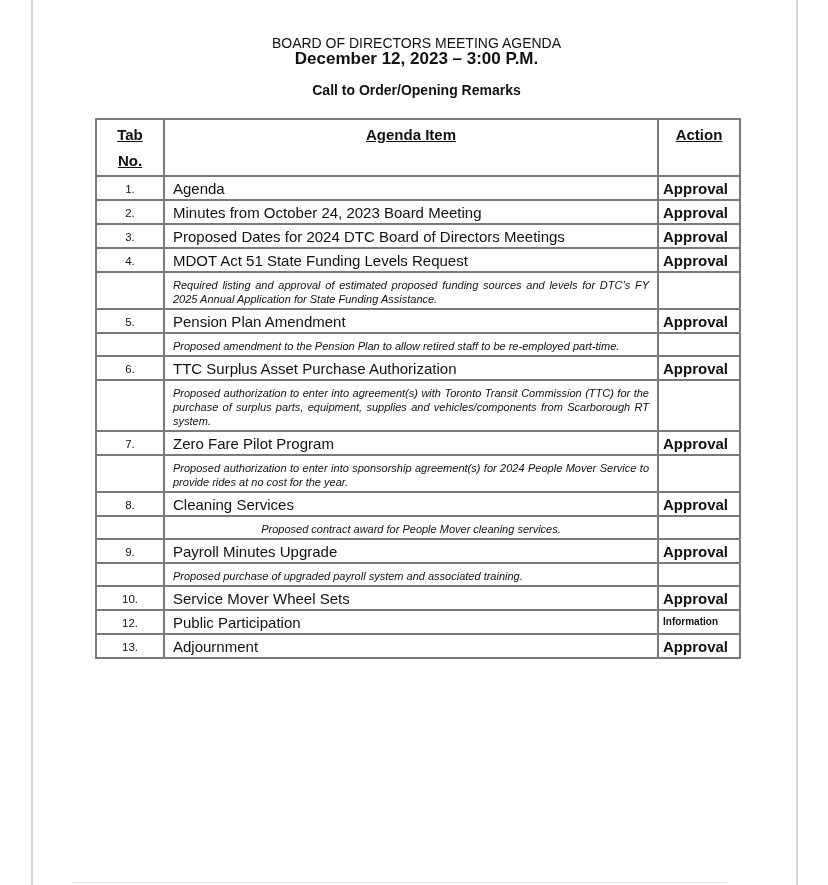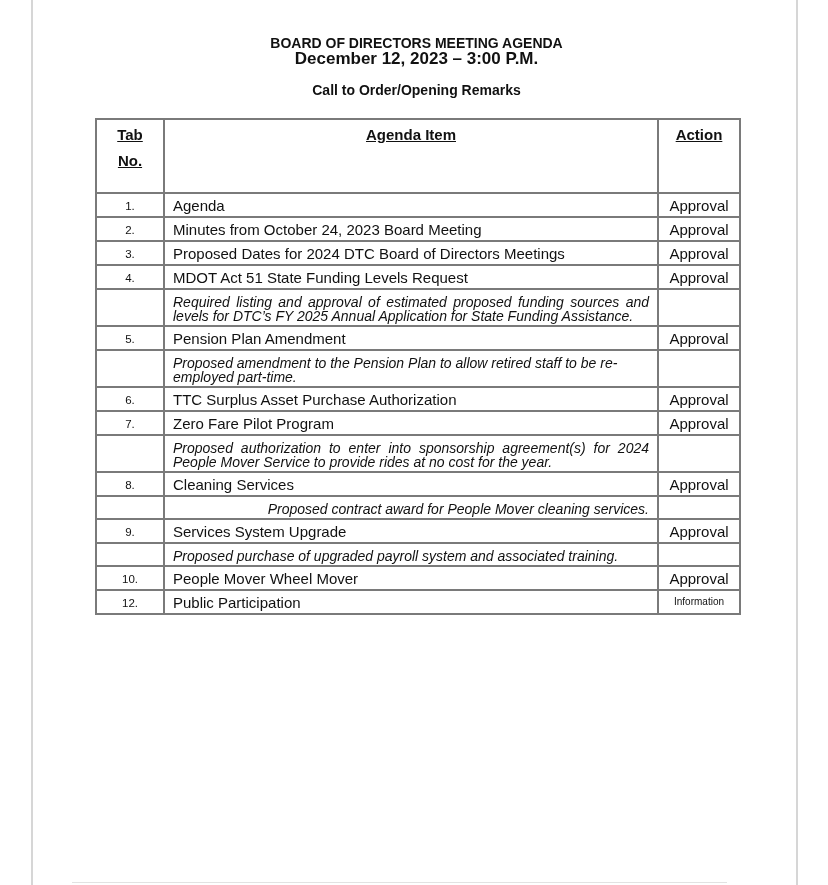--- a/index.html
+++ b/index.html
@@ -21,21 +21,21 @@
   .page-border-right {
     position: absolute; left: 796px; top: 0; width: 2px; height: 885px; background: #d6d6d6;
   }
   .page-bottom-line {
     position: absolute; left: 72px; top: 882px; width: 655px; height: 1px; background: #e2e2e2;
   }
   .header-block {
     position: absolute; left: 95px; width: 643px; text-align: center;
   }
   .title {
-    top: 36px; font-weight: bold; font-size: 14px; line-height: 15px;
+    top: 36px; font-weight: normal; font-size: 14px; line-height: 15px;
   }
   .date {
     top: 51px; font-weight: bold; font-size: 17px; line-height: 15px;
   }
   .subtitle {
     top: 82px; font-weight: bold; font-size: 14px; line-height: 16px;
   }
   table.agenda {
     position: absolute;
     left: 95px;
@@ -54,44 +54,44 @@
   col.c-act { width: 82px; }
   th {
     font-weight: bold;
     font-size: 15px;
     text-decoration: underline;
     text-align: center;
     vertical-align: top !important;
     line-height: 26px;
     padding-top: 2px !important;
   }
-  tr.hdr { height: 74px; }
+  tr.hdr { height: 57px; }
   td.num {
     text-align: center;
     font-size: 11.5px;
     padding-bottom: 4px !important;
   }
   td.item {
     font-size: 15px;
     padding-left: 8px !important;
     line-height: 18px;
     padding-bottom: 1px !important;
   }
   td.act {
-    text-align: center;
     font-size: 15px;
     line-height: 18px;
     padding-bottom: 1px !important;
+    font-weight: bold;
   }
   td.act.small {
     font-size: 10px;
     vertical-align: middle;
   }
   td.desc {
-    font-size: 14px;
+    font-size: 11px;
     font-style: italic;
     line-height: 14px;
     text-align: justify;
     padding: 5px 8px 2px 8px !important;
   }
   tr.main { height: 24px; }
   tr.main.tall { height: 30px; }
 </style>
 </head>
 <body>
@@ -154,54 +154,64 @@
     <tr>
       <td></td>
       <td class="desc" style="text-align:left">Proposed amendment to the Pension Plan to allow retired staff to be re-employed part-time.</td>
       <td></td>
     </tr>
     <tr class="main">
       <td class="num">6.</td>
       <td class="item">TTC Surplus Asset Purchase Authorization</td>
       <td class="act">Approval</td>
     </tr>
+    <tr>
+      <td></td>
+      <td class="desc">Proposed authorization to enter into agreement(s) with Toronto Transit Commission (TTC) for the purchase of surplus parts, equipment, supplies and vehicles/components from Scarborough RT system.</td>
+      <td></td>
+    </tr>
     <tr class="main">
       <td class="num">7.</td>
       <td class="item">Zero Fare Pilot Program</td>
       <td class="act">Approval</td>
     </tr>
     <tr>
       <td></td>
       <td class="desc">Proposed authorization to enter into sponsorship agreement(s) for 2024 People Mover Service to provide rides at no cost for the year.</td>
       <td></td>
     </tr>
     <tr class="main">
       <td class="num">8.</td>
       <td class="item">Cleaning Services</td>
       <td class="act">Approval</td>
     </tr>
     <tr>
       <td></td>
-      <td class="desc" style="text-align:right">Proposed contract award for People Mover cleaning services.</td>
+      <td class="desc" style="text-align:center">Proposed contract award for People Mover cleaning services.</td>
       <td></td>
     </tr>
     <tr class="main">
       <td class="num">9.</td>
-      <td class="item">Services System Upgrade</td>
+      <td class="item">Payroll Minutes Upgrade</td>
       <td class="act">Approval</td>
     </tr>
     <tr>
       <td></td>
       <td class="desc" style="text-align:left">Proposed purchase of upgraded payroll system and associated training.</td>
       <td></td>
     </tr>
     <tr class="main">
       <td class="num">10.</td>
-      <td class="item">People Mover Wheel Mover</td>
+      <td class="item">Service Mover Wheel Sets</td>
       <td class="act">Approval</td>
     </tr>
     <tr class="main">
       <td class="num">12.</td>
       <td class="item">Public Participation</td>
       <td class="act small">Information</td>
     </tr>
+    <tr class="main">
+      <td class="num">13.</td>
+      <td class="item">Adjournment</td>
+      <td class="act">Approval</td>
+    </tr>
   </tbody>
 </table>
 
 </body></html>

